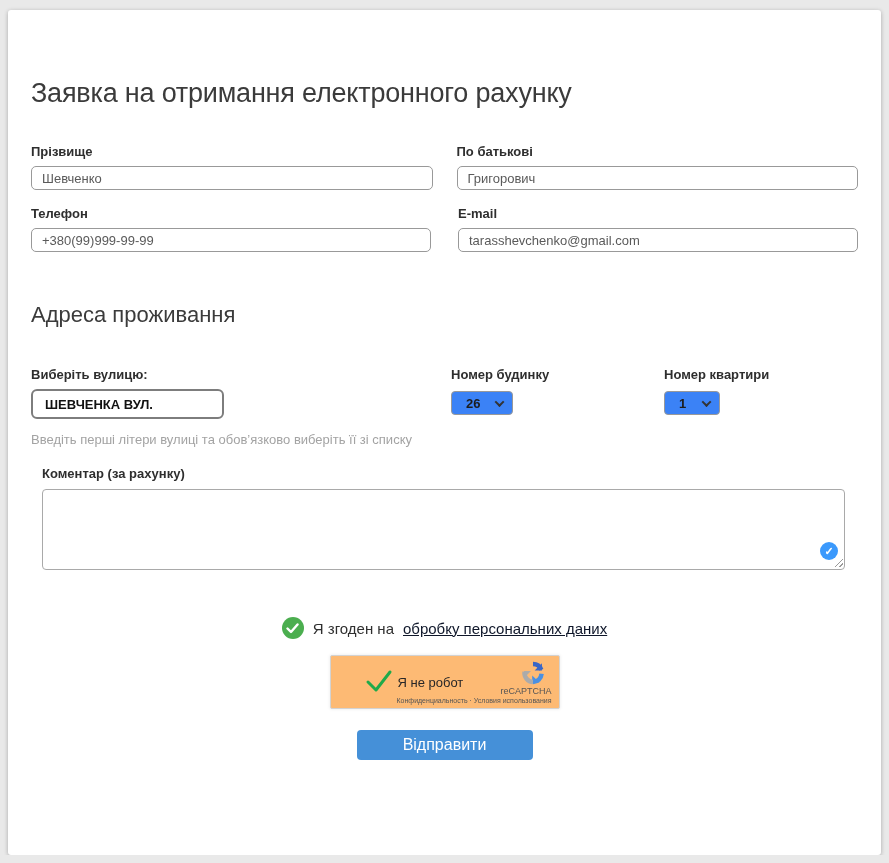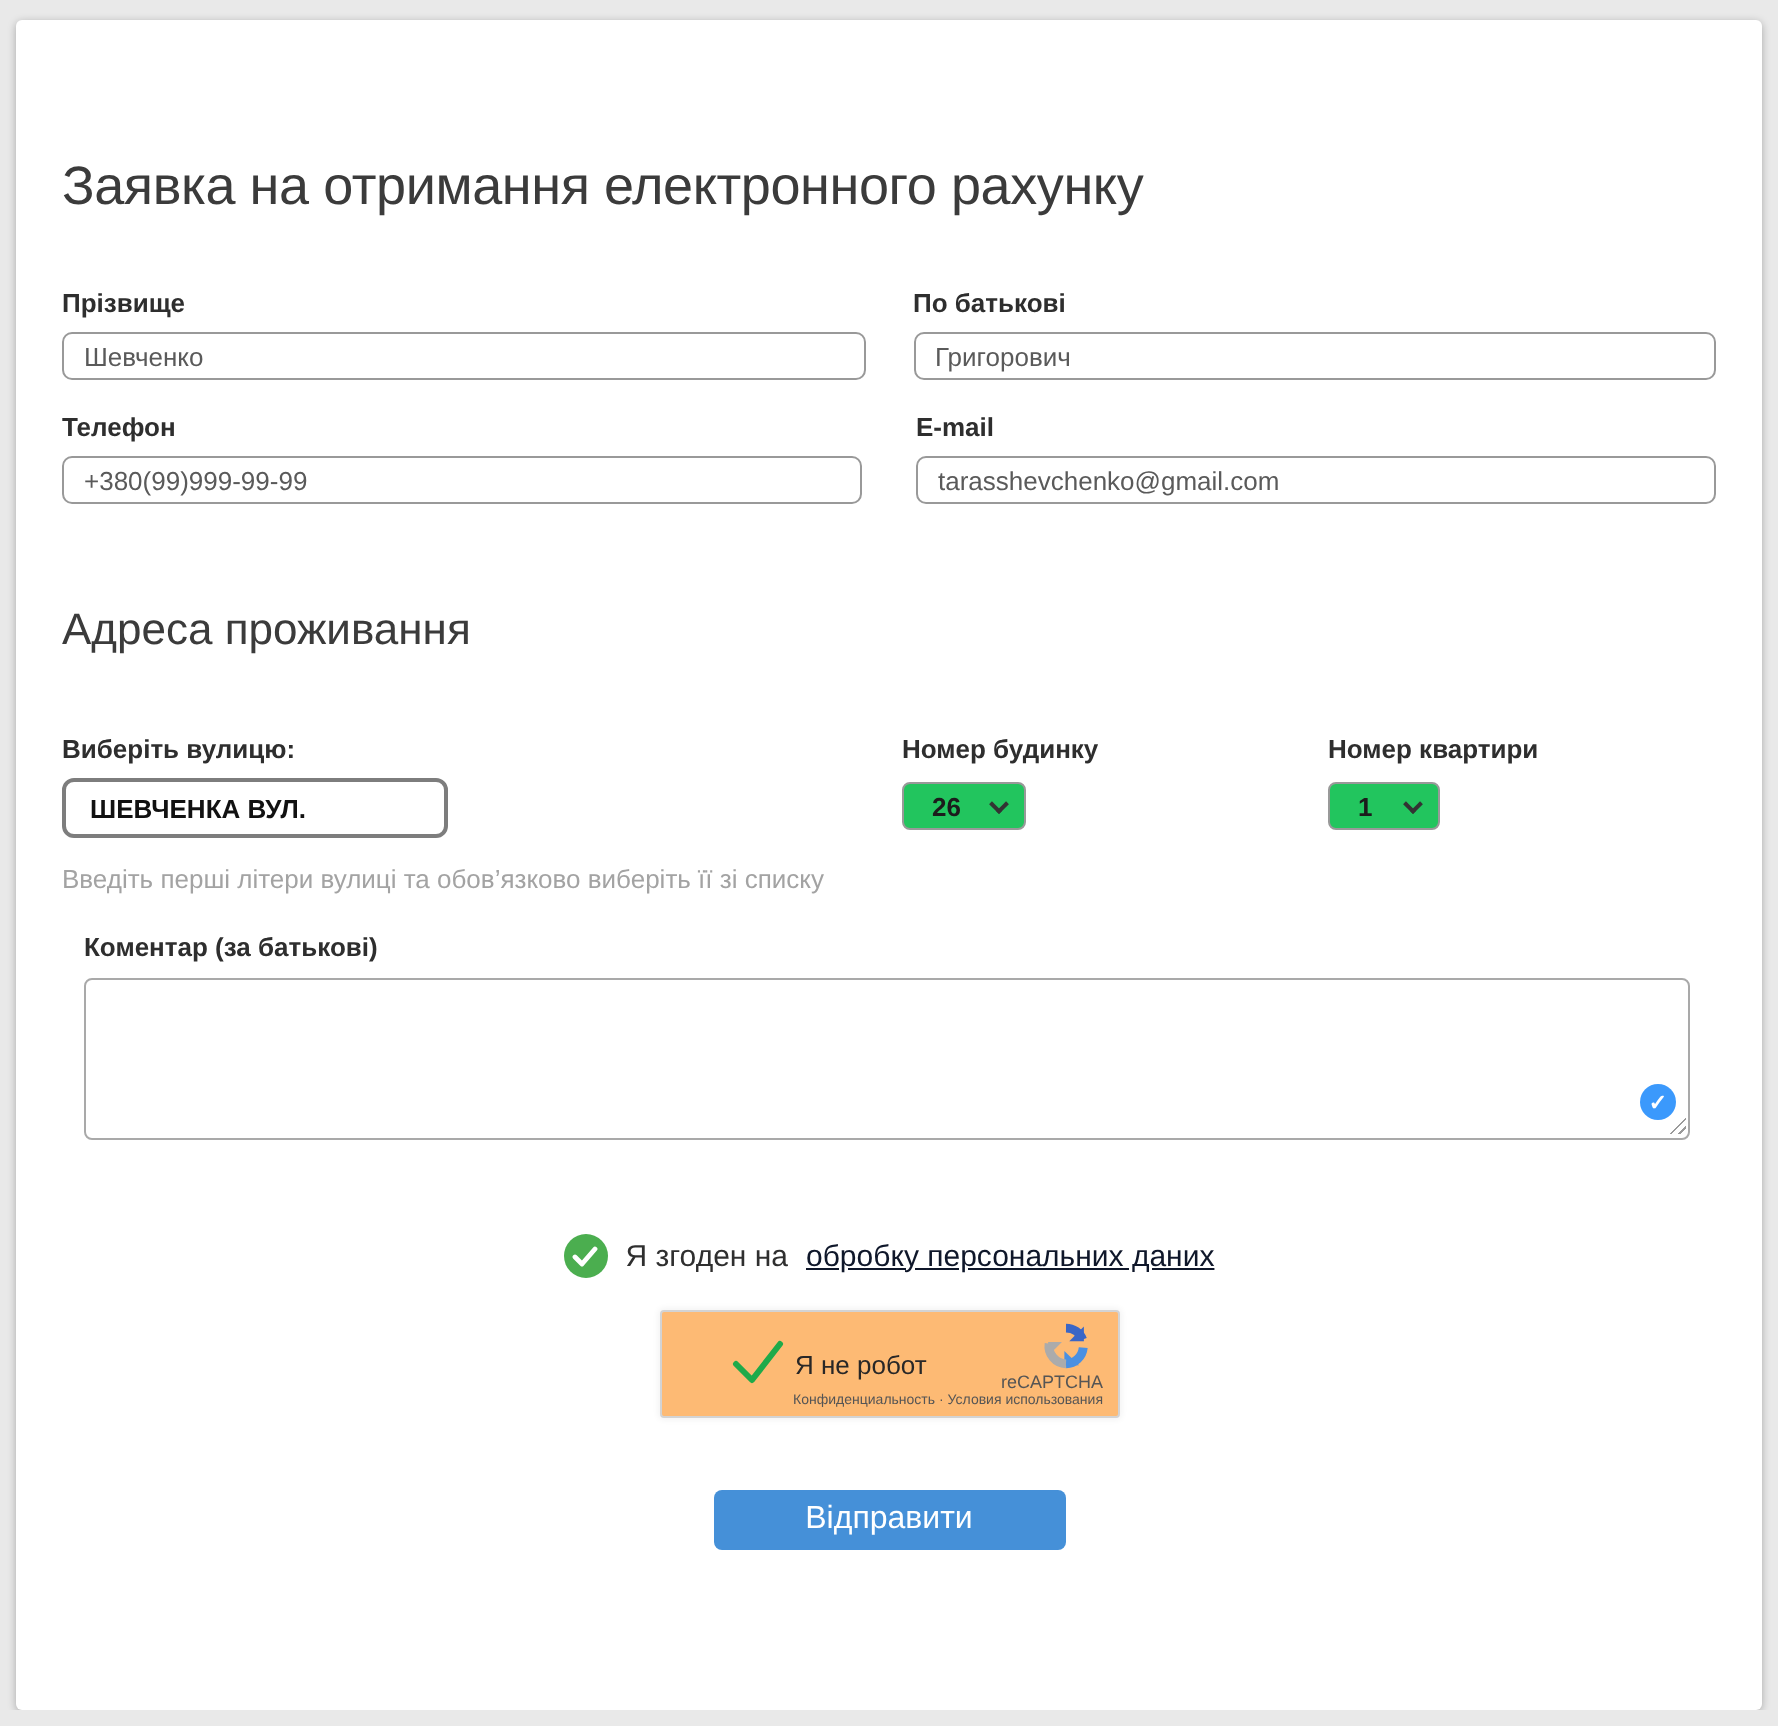--- a/index.html
+++ b/index.html
@@ -74,21 +74,21 @@
     color: #111;
     outline: none;
   }
   .select-box {
     display: inline-flex;
     align-items: center;
     justify-content: space-between;
     height: 24px;
     border: 1px solid #999;
     border-radius: 4px;
-    background: #22c55e;
+    background: #3b82f6;
     padding: 0 9px 0 14px;
     cursor: default;
     margin-top: 2px;
   }
   .select-house { width: 62px; }
   .select-apt   { width: 56px; }
   .select-value {
     font-size: 13px;
     font-weight: 700;
     color: #1c1c1c;
@@ -213,21 +213,20 @@
   .submit-button {
     width: 176px;
     height: 30px;
     background: #4590d8;
     border: none;
     border-radius: 4px;
     color: #fff;
     font-family: "Liberation Sans", sans-serif;
     font-size: 16px;
     cursor: pointer;
-    margin-top: 15px;
   }
 </style>
 </head>
 <body>
 
 <div class="card">
 
   <h1 class="page-title">Заявка на отримання електронного рахунку</h1>
 
 
@@ -272,21 +271,21 @@
       <div class="select-box select-apt">
         <span class="select-value">1</span>
         <span class="chevron"></span>
       </div>
     </div>
   </div>
 
   <div class="street-hint">Введіть перші літери вулиці та обов’язково виберіть її зі списку</div>
 
   <div class="comment-block">
-    <label class="field-label">Коментар (за батькові)</label>
+    <label class="field-label">Коментар (за рахунку)</label>
     <div class="comment-area-wrap">
       <textarea class="comment-textarea" style=""></textarea>
       <span class="spell-badge">✓</span>
       <span class="resize-handle"></span>
     </div>
   </div>
 
   <div class="consent-row">
     <span class="consent-check">
         <svg width="13" height="11" viewBox="0 0 13 11">

